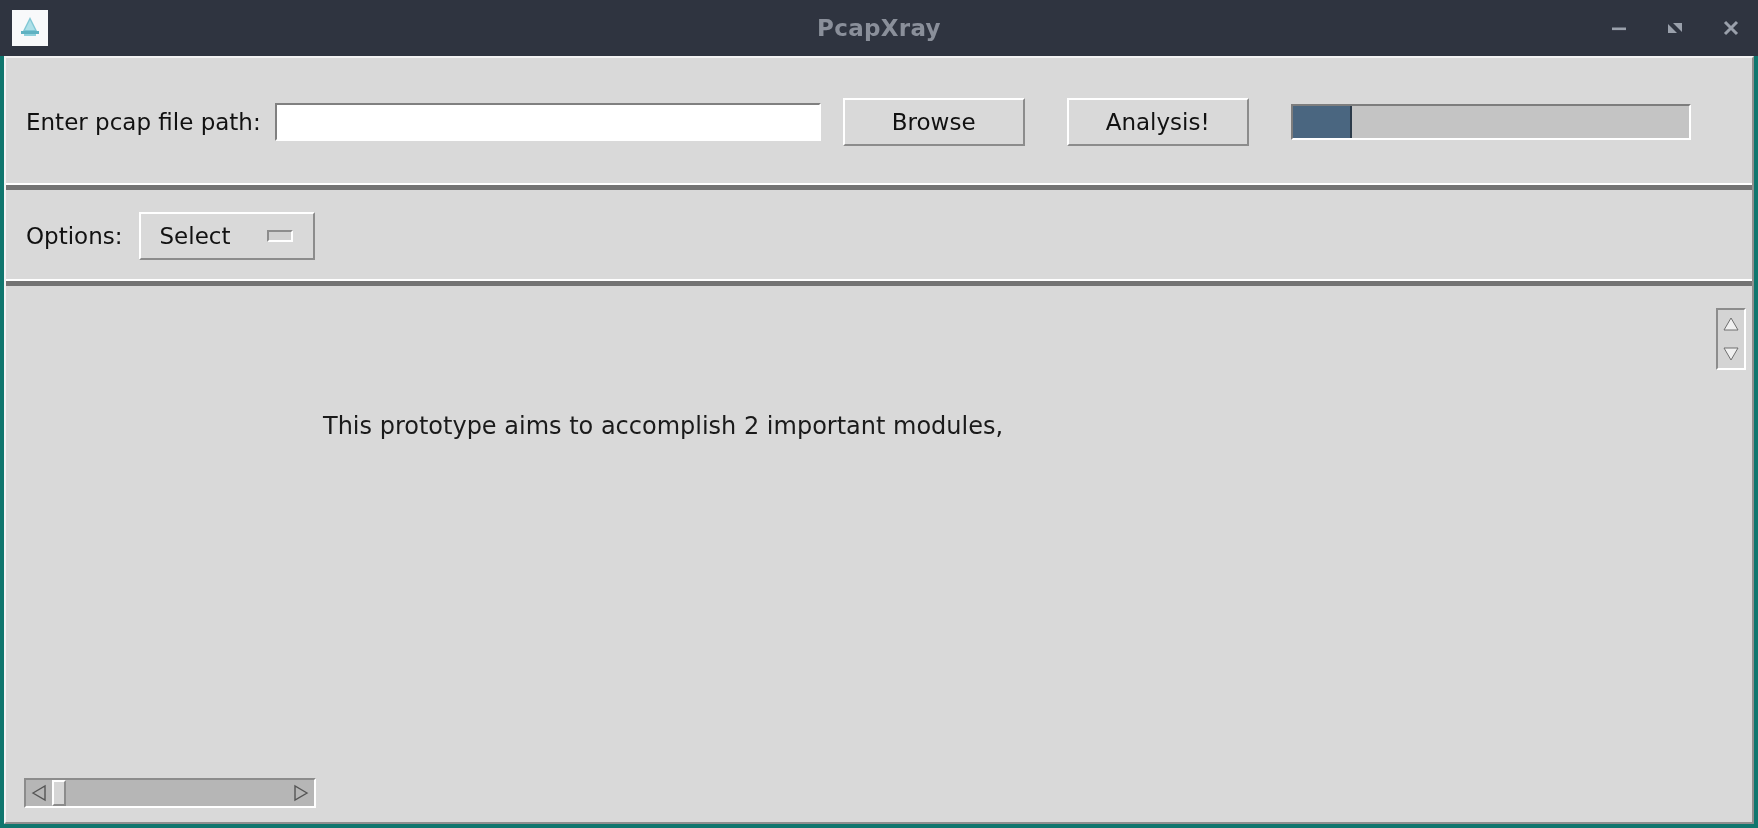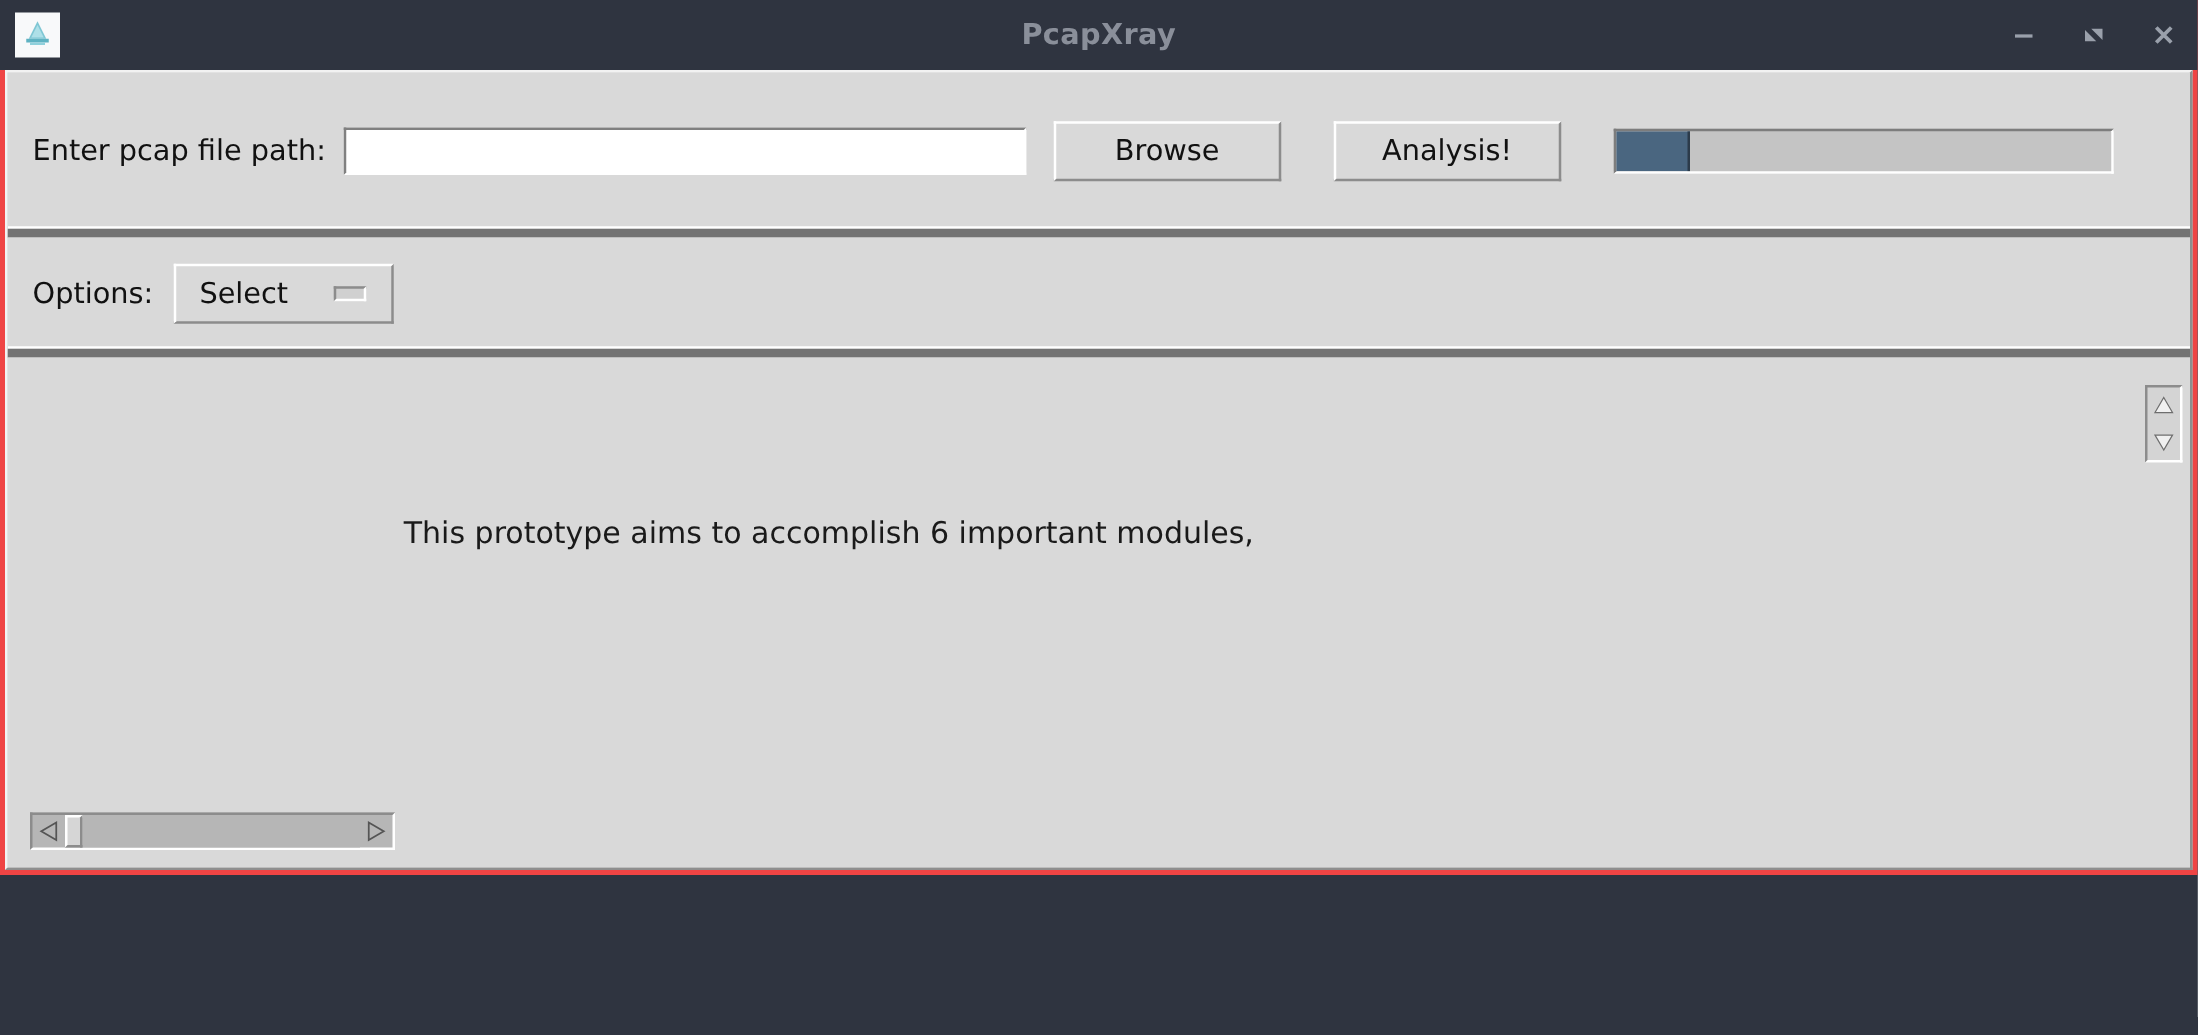--- a/index.html
+++ b/index.html
@@ -12,22 +12,22 @@
     width: 1758px;
     height: 828px;
     overflow: hidden;
     font-family: "DejaVu Sans", "Liberation Sans", sans-serif;
   }
 
   
   .window {
     position: relative;
     width: 1758px;
-    height: 700px;
-    background: #ef4444;
+    height: 828px;
+    background: #0f766e;
     box-sizing: border-box;
     display: flex;
     flex-direction: column;
   }
 
   
   .titlebar {
     position: relative;
     height: 56px;
     flex: 0 0 56px;
@@ -91,21 +91,21 @@
     border-bottom: 2px solid #8e8e8e;
     box-sizing: border-box;
     display: flex;
     flex-direction: column;
     overflow: hidden;
   }
 
   
   .section {
     background: #d9d9d9;
-    border-bottom: 7px solid #737373;
+    border-bottom: 5px solid #737373;
     box-shadow: inset 0 -2px 0 #ffffff;
     box-sizing: border-box;
     position: relative;
   }
 
   
   .row-path {
     flex: 0 0 132px;
     display: flex;
     align-items: center;
@@ -349,21 +349,21 @@
       <div class="tk-button optionmenu">
         <span class="optionmenu-label">Select</span>
         <span class="optionmenu-indicator"></span>
       </div>
       <div class="spacer"></div>
     </div>
 
     <div class="row-canvas">
 
       <div class="canvas-text">
-        <div>This prototype aims to accomplish 6 important modules,</div>
+        <div>This prototype aims to accomplish 2 important modules,</div>
         <div class="desc-blank"></div>
         
         
         
       </div>
 
       <div class="vscroll">
         <div class="vscroll-arrow">
           <svg width="18" height="18" viewBox="0 0 18 18" aria-hidden="true">
             <path d="M9 3 L16 15 L2 15 Z" fill="#f0f0f0" stroke="#6e6e6e" stroke-width="1"></path>

